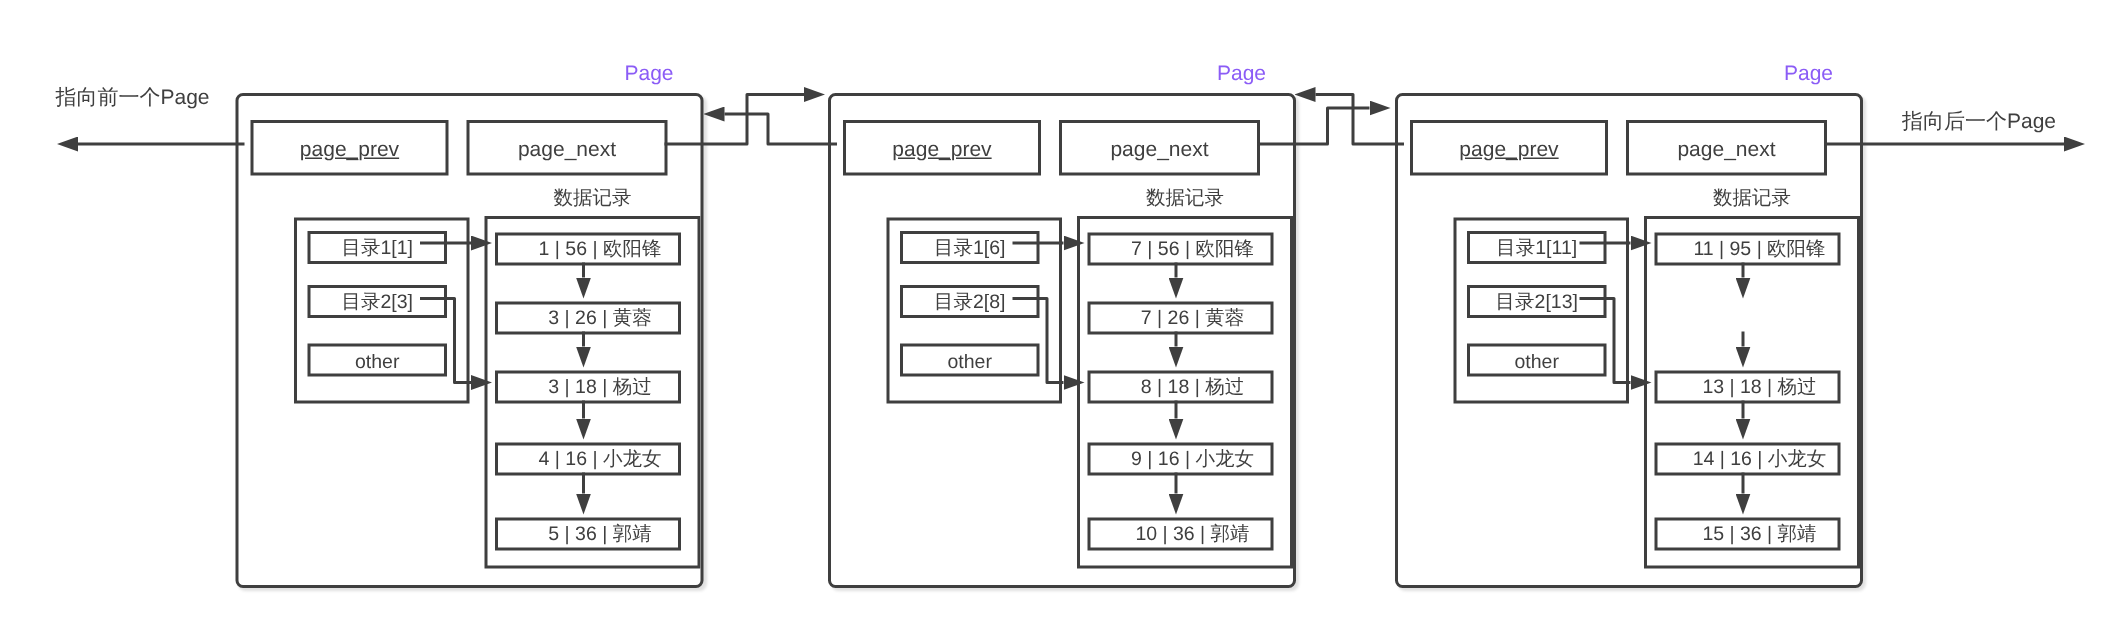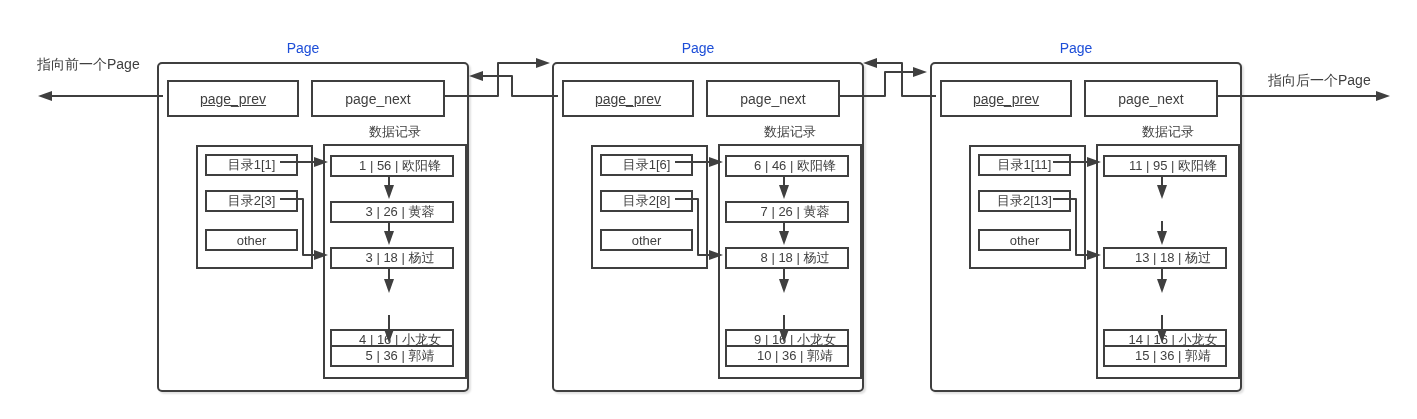--- a/index.html
+++ b/index.html
@@ -7,21 +7,21 @@
   body { font-family:"Liberation Sans","DejaVu Sans",sans-serif; }
   .canvas { position:relative; width:1417px; height:419px; background:#ffffff; color:#3f3f3f; overflow:hidden; }
 
   .side-label { position:absolute; font-size:14px; color:#3f3f3f; white-space:nowrap; }
   .side-label.left  { left:37px;  top:56px; }
   .side-label.right { left:1268px; top:72px; }
 
   .page-group { position:absolute; top:40px; width:312px; height:356px; }
   .pg1 { left:157px; } .pg2 { left:552px; } .pg3 { left:930px; }
 
-  .page-title { position:absolute; top:0; left:0; width:292px; text-align:center; font-size:14px; color:#1d4ed8; }
+  .page-title { position:absolute; top:0; left:0; width:292px; text-align:right; font-size:14px; color:#8b5cf6; }
 
   .page-box { position:absolute; top:22px; left:0; width:312px; height:330px;
               border:2px solid #3f3f3f; border-radius:5px; background:#ffffff;
               box-shadow:2px 2px 2px rgba(0,0,0,0.12); }
 
   .hbox { position:absolute; top:16px; height:37px; border:2px solid #3f3f3f; background:#ffffff;
           display:flex; align-items:center; justify-content:center; font-size:14px; }
   .hbox.prev { left:8px;   width:132px;text-decoration:underline; }
   .hbox.next { left:152px; width:134px; }
 
@@ -31,21 +31,21 @@
                border:2px solid #3f3f3f; background:#ffffff;margin-left:16px; }
   .dir-item { position:absolute; left:7px; width:93px; height:22px; border:2px solid #3f3f3f;
               background:#ffffff; display:flex; align-items:center; justify-content:center; font-size:13px; }
   .d1 { top:7px; } .d2 { top:43px; } .d3 { top:82px; }
 
   .rec-outer { position:absolute; left:164px; top:80px; width:144px; height:235px;
                border:2px solid #3f3f3f; background:#ffffff; }
   .rec-item { position:absolute; left:5px; width:124px; height:22px; border:2px solid #3f3f3f;
               background:#ffffff; display:flex; align-items:center; justify-content:center;
               font-size:13px; white-space:nowrap;padding-left:16px; }
-  .r1 { top:9px; } .r2 { top:55px; } .r3 { top:101px; } .r4 { top:149px;margin-top:34px; } .r5 { top:199px; }
+  .r1 { top:9px; } .r2 { top:55px; } .r3 { top:101px; } .r4 { top:149px; } .r5 { top:199px; }
 
   .inner-arrows { position:absolute; left:-2px; top:-2px; width:312px; height:330px; pointer-events:none; }
   .overlay { position:absolute; left:0; top:0; width:1417px; height:419px; pointer-events:none; z-index:10; }
   .cline { stroke:#3f3f3f; stroke-width:2; fill:none; stroke-linejoin:round; }
 </style>
 </head>
 <body>
 
 <div class="canvas">
 
@@ -91,21 +91,21 @@
     <div class="page-box">
       <div class="hbox prev">page_prev</div>
       <div class="hbox next">page_next</div>
       <div class="rec-title">数据记录</div>
       <div class="dir-outer">
         <div class="dir-item d1">目录1[6]</div>
         <div class="dir-item d2">目录2[8]</div>
         <div class="dir-item d3">other</div>
       </div>
       <div class="rec-outer">
-        <div class="rec-item r1">6 | 46 | 欧阳锋</div>
+        <div class="rec-item r1">7 | 56 | 欧阳锋</div>
         <div class="rec-item r2">7 | 26 | 黄蓉</div>
         <div class="rec-item r3">8 | 18 | 杨过</div>
         <div class="rec-item r4">9 | 16 | 小龙女</div>
         <div class="rec-item r5">10 | 36 | 郭靖</div>
       </div>
       <svg class="inner-arrows" viewBox="0 0 312 330">
         <defs>
           <marker id="ah2" markerWidth="14" markerHeight="10" refX="0" refY="5" orient="auto" markerUnits="userSpaceOnUse">
             <path d="M0,0 L14,5 L0,10 Z" fill="#3f3f3f"></path>
           </marker>

